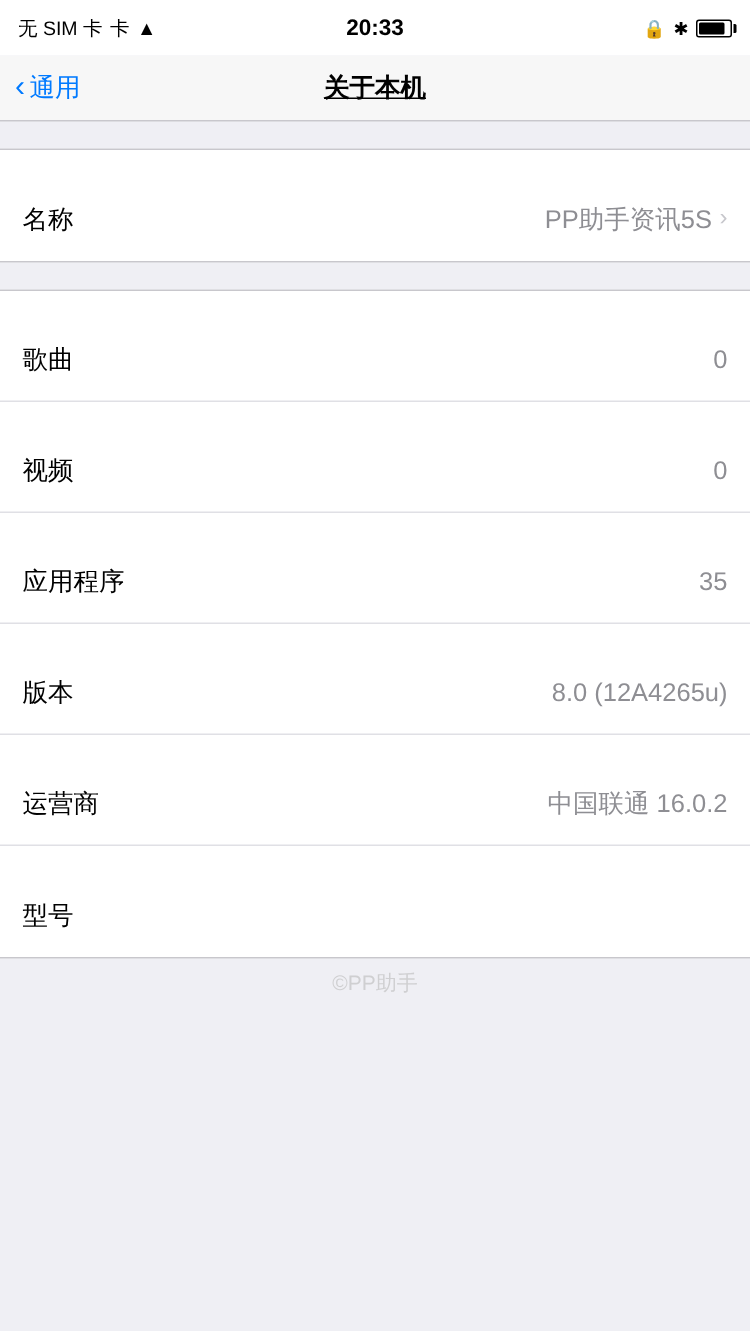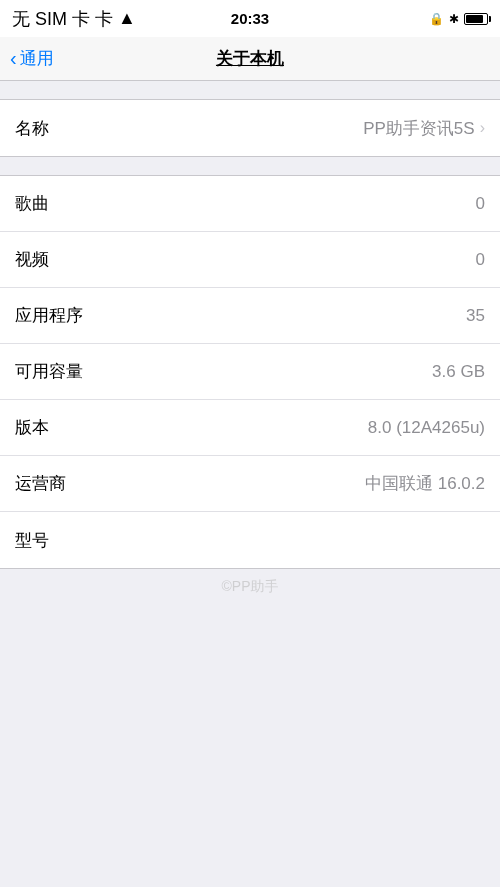--- a/index.html
+++ b/index.html
@@ -25,21 +25,21 @@
       justify-content: space-between;
       padding: 0 12px;
       font-size: 13px;
       font-weight: 500;
     }
 
     .status-left {
       display: flex;
       align-items: center;
       gap: 5px;
-      font-size: 18px;
+      font-size: 13px;
       color: #000;
     }
 
     .status-center {
       font-size: 15px;
       font-weight: 600;
       color: #000;
       position: absolute;
       left: 50%;
       transform: translateX(-50%);
@@ -130,20 +130,21 @@
     }
 
     .settings-row {
       display: flex;
       align-items: center;
       justify-content: space-between;
       padding: 0 15px;
       height: 56px;
       border-bottom: 1px solid #e0e0e5;
       position: relative;
+      margin-top: 18px;
     }
 
     .settings-row:last-child {
       border-bottom: none;
     }
 
     .row-label {
       font-size: 17px;
       color: #000;
     }
@@ -217,24 +218,20 @@
       <span class="row-value">0</span>
     </div>
 
 
     <div class="settings-row">
       <span class="row-label">应用程序</span>
       <span class="row-value">35</span>
     </div>
 
 
-    <div class="settings-row">
-      <span class="row-label">可用容量</span>
-      <span class="row-value">3.6 GB</span>
-    </div>
 
     <div class="settings-row">
       <span class="row-label">版本</span>
       <span class="row-value">8.0 (12A4265u)</span>
     </div>
 
     <div class="settings-row">
       <span class="row-label">运营商</span>
       <span class="row-value">中国联通 16.0.2</span>
     </div>

